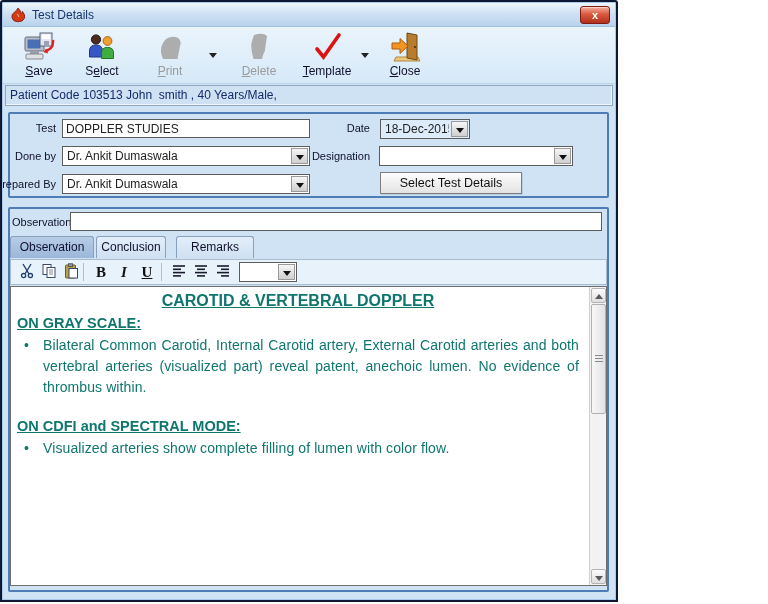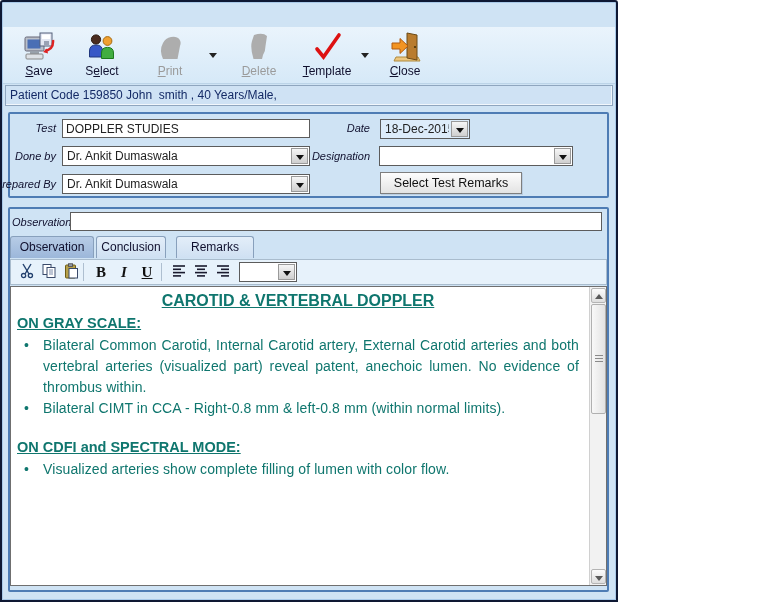--- a/index.html
+++ b/index.html
@@ -39,21 +39,21 @@
   .patientbar{position:absolute;left:3px;top:83px;width:608px;height:21px;
     background:#cfe2f4;border:1px solid #8fa6bf;
     box-shadow:inset -1px -1px 0 #f2f7fc;
     font-size:12px;color:#142a66;line-height:19px;padding-left:4px;white-space:pre;}
 
   
   .groupbox{position:absolute;border:2px solid #4e7cb4;border-radius:2px;background:transparent;}
   #group-form{left:6px;top:110px;width:601px;height:86px;}
   #group-report{left:6px;top:205px;width:601px;height:385px;}
 
-  .form-lbl{position:absolute;font-size:11px;color:#10102e;white-space:nowrap;font-style:italic;}
+  .form-lbl{position:absolute;font-size:11px;color:#10102e;white-space:nowrap;}
   .txt-input{position:absolute;border:1px solid #5c5c5c;background:#fff;
     font-family:"Liberation Sans",sans-serif;font-size:12px;color:#222;
     padding:0 3px;outline:none;}
   .combo{position:absolute;border:1px solid #5c5c5c;background:#fff;}
   .combo .combo-val{position:absolute;left:4px;top:0;right:20px;bottom:0;
     font-size:12px;color:#222;line-height:18px;white-space:nowrap;overflow:hidden;}
   .combo .combo-arrow{position:absolute;top:1px;right:1px;bottom:1px;width:17px;
     background:linear-gradient(#f6f6f6,#cfcfcf);border:1px solid #9a9a9a;cursor:default;}
   .combo .combo-arrow::after{content:"";position:absolute;left:4px;top:6px;
     border-left:4px solid transparent;border-right:4px solid transparent;
@@ -112,20 +112,30 @@
   .sb-thumb{position:absolute;left:1px;top:17px;width:15px;height:110px;
     background:linear-gradient(90deg,#f8f8f8,#e2e2e2);border:1px solid #b0b0b0;border-radius:2px;}
   .sb-grip{position:absolute;left:3px;top:50px;width:8px;height:8px;
     background:repeating-linear-gradient(#8a8a8a 0 1px,transparent 1px 3px);}
 </style>
 </head>
 <body>
 
 <div class="window">
 
+  <div class="titlebar">
+    <svg class="title-icon" viewBox="0 0 16 16">
+      <path d="M8 1 q3 3 3.6 6 q1.4 -0.6 0.8 -2.6 q3.4 3.6 2 7 q-1.4 3.4 -6.4 3.4 q-5 0 -6 -4 q-0.8 -3.4 2.4 -5.6 q2.6 -1.8 3.6 -4.2" fill="#d23a18" stroke="#7a1a08" stroke-width="0.8"></path>
+      <path d="M7 7 q1.5 1 1.8 3" stroke="#f2a060" stroke-width="1.2" fill="none"></path>
+    </svg>
+    <span class="title-text">Test Details</span>
+    <div class="btn-close">
+      <span>x</span>
+    </div>
+  </div>
 
   <div class="toolbar">
 
     <div class="tb-btn" style="left:8px;width:56px;">
       <svg width="32" height="32" viewBox="0 0 32 32">
         <rect x="2" y="6" width="19" height="14" rx="1.5" fill="#b9bfc9" stroke="#667"></rect>
         <rect x="4.5" y="8.5" width="13" height="9" fill="#4a6fb5"></rect>
         <rect x="7" y="20" width="9" height="3" fill="#98a0aa"></rect>
         <rect x="3" y="23" width="17" height="5" rx="1" fill="#dde1e6" stroke="#888"></rect>
         <rect x="17" y="2" width="12" height="13" fill="#e3e7f2" stroke="#55607a"></rect>
@@ -174,21 +184,21 @@
       <svg width="32" height="32" viewBox="0 0 32 32">
         <polygon points="7,26 29,26 31,30 5,30" fill="#ecc67e" stroke="#b08a3c"></polygon>
         <polygon points="18,2 28,4 28,29 18,27" fill="#b97c2e" stroke="#6b4a16"></polygon>
         <circle cx="26" cy="16" r="1.1" fill="#4a3208"></circle>
         <polygon points="3,12 11,12 11,7.5 19,15 11,22.5 11,18 3,18" fill="#f29422" stroke="#b05a10"></polygon>
       </svg>
       <div class="tb-label"><span class="mn">C</span><span>lose</span></div>
     </div>
   </div>
 
-  <div class="patientbar">Patient Code 159850 John  smith , 40 Years/Male,</div>
+  <div class="patientbar">Patient Code 103513 John  smith , 40 Years/Male,</div>
 
   <div class="groupbox" id="group-form">
     <div class="form-lbl" style="right:551px;top:8px;">Test</div>
     <input class="txt-input" style="left: 52px; top: 5px; width: 248px; height: 19px;" value="DOPPLER STUDIES">
 
     <div class="form-lbl" style="right:237px;top:8px;">Date</div>
     <div class="combo date" style="left:370px;top:5px;width:90px;height:20px;">
       <div class="combo-val">18-Dec-2015</div>
       <div class="combo-arrow"></div>
     </div>
@@ -204,21 +214,21 @@
       <div class="combo-val"></div>
       <div class="combo-arrow"></div>
     </div>
 
     <div class="form-lbl" style="right:551px;top:64px;">Prepared By</div>
     <div class="combo" style="left:52px;top:60px;width:248px;height:20px;">
       <div class="combo-val">Dr. Ankit Dumaswala</div>
       <div class="combo-arrow"></div>
     </div>
 
-    <div class="push-btn" style="left:370px;top:58px;width:142px;height:22px;line-height:20px;">Select Test Remarks</div>
+    <div class="push-btn" style="left:370px;top:58px;width:142px;height:22px;line-height:20px;">Select Test Details</div>
   </div>
 
   <div class="groupbox" id="group-report">
 
     <div class="form-lbl" style="left:2px;top:7px;">Observations</div>
     <input class="txt-input" style="left: 60px; top: 3px; width: 532px; height: 19px;" value="">
 
     <div class="tab active" style="left:0px;top:27px;width:84px;">Observation</div>
     <div class="tab inactive" style="left:86px;top:27px;width:70px;">Conclusion</div>
     <div class="tab inactive" style="left:166px;top:27px;width:78px;">Remarks</div>
@@ -288,21 +298,20 @@
         <div class="combo-arrow"></div>
       </div>
     </div>
 
     <div class="editor">
       <div class="ed-content">
         <p class="ed-title"><span>CAROTID &amp; VERTEBRAL DOPPLER</span></p>
         <p class="ed-h gray">ON GRAY SCALE:</p>
         <ul class="ed-ul">
           <li>Bilateral Common Carotid, Internal Carotid artery, External Carotid arteries and both vertebral arteries (visualized part) reveal patent, anechoic lumen. No evidence of thrombus within.</li>
-          <li>Bilateral CIMT in CCA - Right-0.8 mm &amp; left-0.8 mm (within normal limits).</li>
         </ul>
         <p class="ed-h cdfi">ON CDFI and SPECTRAL MODE:</p>
         <ul class="ed-ul">
           <li>Visualized arteries show complete filling of lumen with color flow.</li>
         </ul>
       </div>
       <div class="scrollbar">
         <div class="sb-btn sb-up"></div>
         <div class="sb-thumb">
           <div class="sb-grip"></div>

